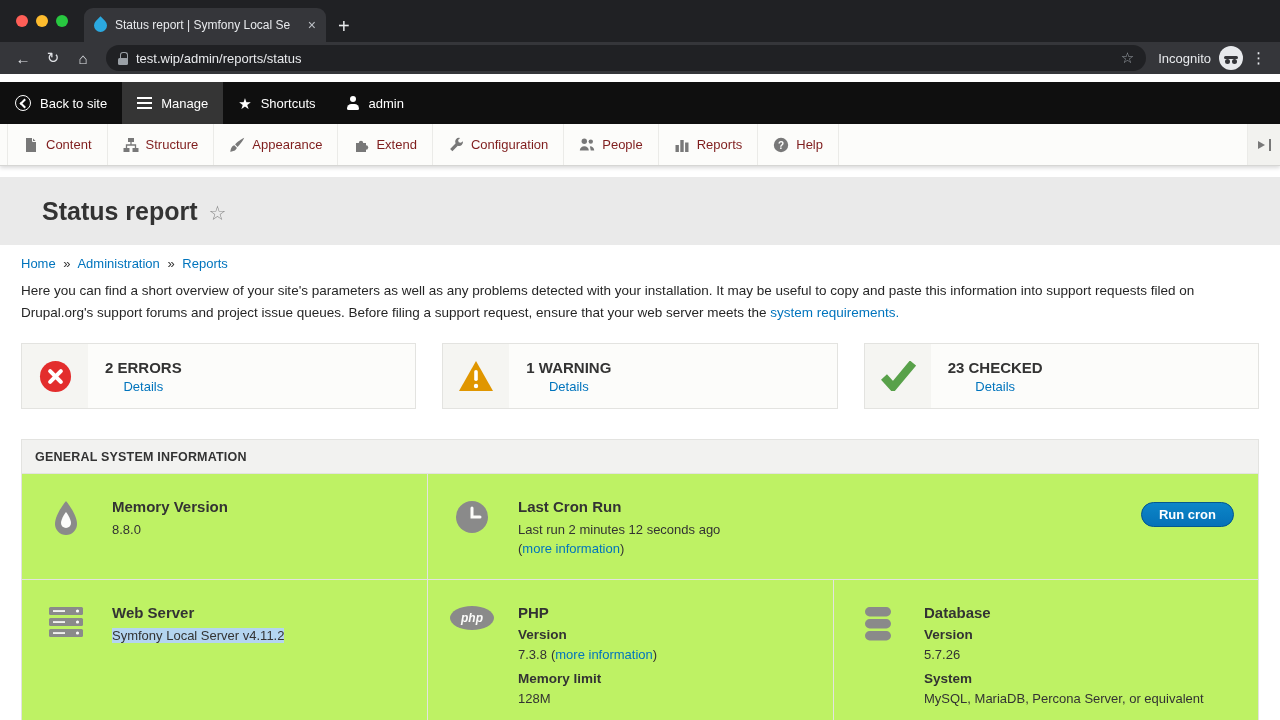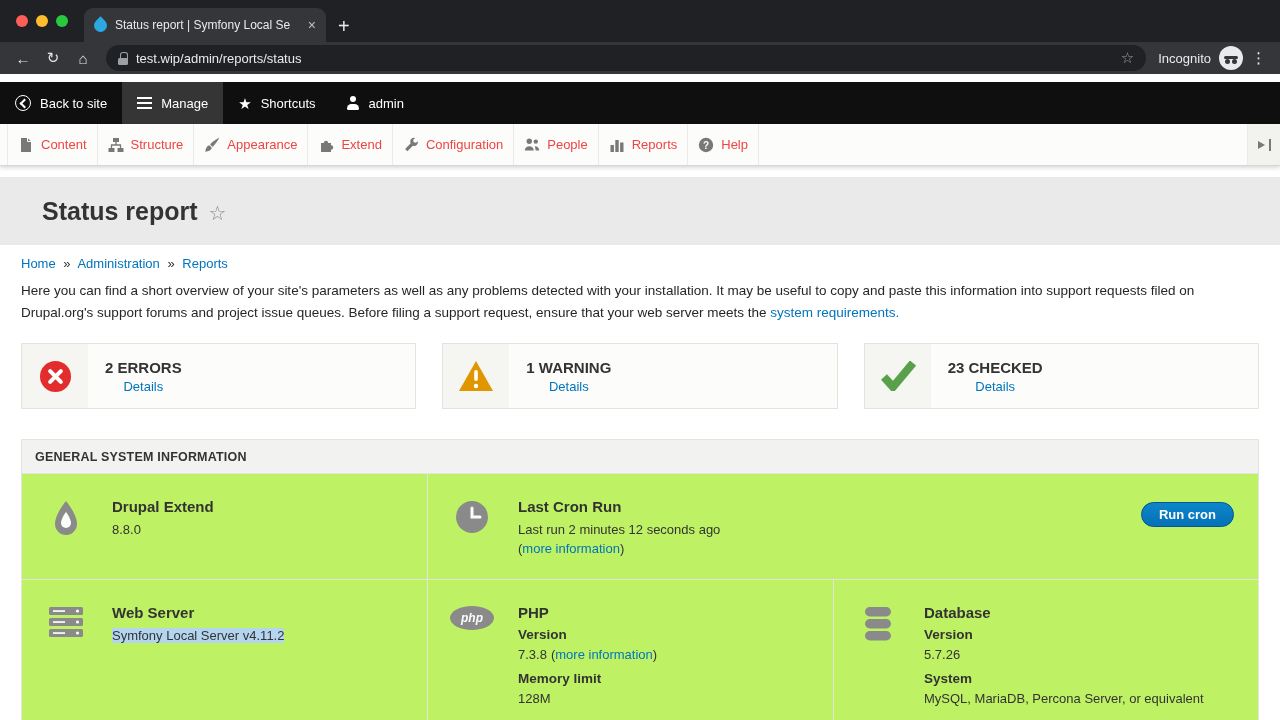--- a/index.html
+++ b/index.html
@@ -50,21 +50,21 @@
   .icon-hamburger { width:15px; height:12px; border-top:2px solid #fff; border-bottom:2px solid #fff; position:relative; flex:none; }
   .icon-hamburger:after { content:""; position:absolute; top:3px; left:0; width:15px; height:2px; background:#fff; }
   .icon-star-w { color:#fff; font-size:15px; line-height:1; }
   .icon-user { position:relative; width:14px; height:14px; flex:none; }
   .icon-user:before { content:""; position:absolute; top:0; left:4px; width:6px; height:6px; border-radius:50%; background:#fff; }
   .icon-user:after { content:""; position:absolute; bottom:0; left:1px; width:12px; height:6px; border-radius:6px 6px 2px 2px; background:#fff; }
 
   
   .admin-tray { height:42px; background:#fcfcfa; display:flex; align-items:stretch;
     border-bottom:1px solid #d6d6d4; box-shadow:0 2px 4px rgba(0,0,0,.15); position:relative; z-index:5; }
-  .tray-item { display:flex; align-items:center; gap:7px; padding:0 10px; font-size:13px; color:#ef4444;
+  .tray-item { display:flex; align-items:center; gap:7px; padding:0 15px; font-size:13px; color:#7f1d1d;
     border-right:1px solid #ebebe8; }
   .tray-item:first-child { border-left:1px solid #ebebe8; margin-left:7px; }
   .tray-item svg { flex:none; }
   .tray-toggle { margin-left:auto; width:33px; background:#f2f2ef; border-left:1px solid #ebebe8;
     display:flex; align-items:center; justify-content:center; }
   .toggle-glyph { position:relative; width:13px; height:12px; }
   .toggle-glyph .bar { position:absolute; right:0; top:0; width:2px; height:12px; background:#787878; }
   .toggle-glyph .arrow { position:absolute; left:0; top:2px; width:0; height:0;
     border-top:4px solid transparent; border-bottom:4px solid transparent; border-left:7px solid #787878; }
 
@@ -302,21 +302,21 @@
 
     <div class="sys-row row1">
       <div class="sys-cell cell-w1">
         <span class="cell-icon">
           <svg width="34" height="38" viewBox="0 0 34 38">
               <path d="M17 1C17 1 6 14 6 24a11 11 0 0 0 22 0C28 14 17 1 17 1z" fill="#8a8a8a"></path>
               <path d="M17 12c0 0-5 6.5-5 11a5 5 0 0 0 10 0c0-4.5-5-11-5-11z" fill="#fcfcfa"></path>
             </svg>
         </span>
         <div class="cell-text">
-          <div class="cell-title">Drupal Extend</div>
+          <div class="cell-title">Memory Version</div>
           <div class="cell-value">8.8.0</div>
         </div>
       </div>
       <div class="sys-cell cell-grow">
         <span class="cell-icon">
           <svg width="34" height="34" viewBox="0 0 34 34">
               <circle cx="17" cy="17" r="16" fill="#8a8a8a"></circle>
               <path d="M17 8v9h8" stroke="#fcfcfa" stroke-width="3" fill="none" stroke-linecap="round"></path>
             </svg>
         </span>

